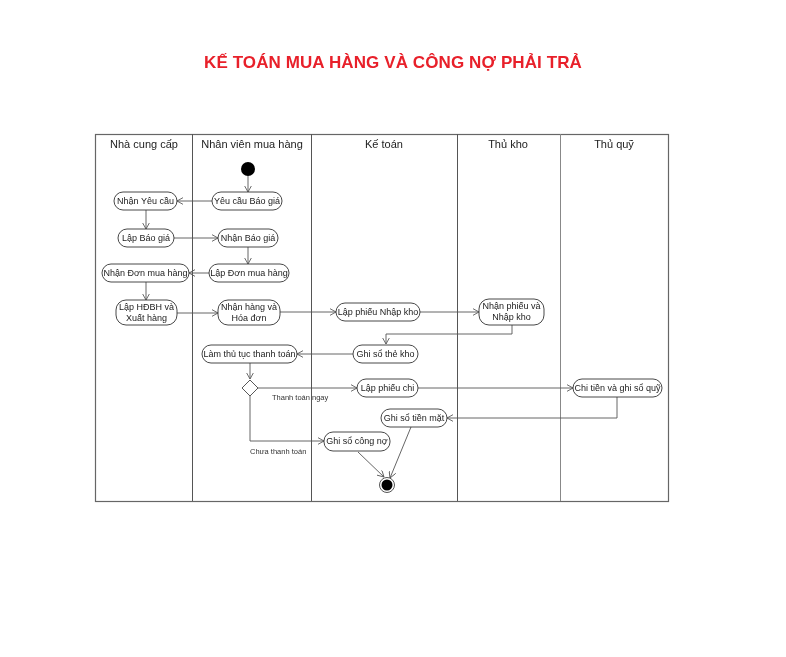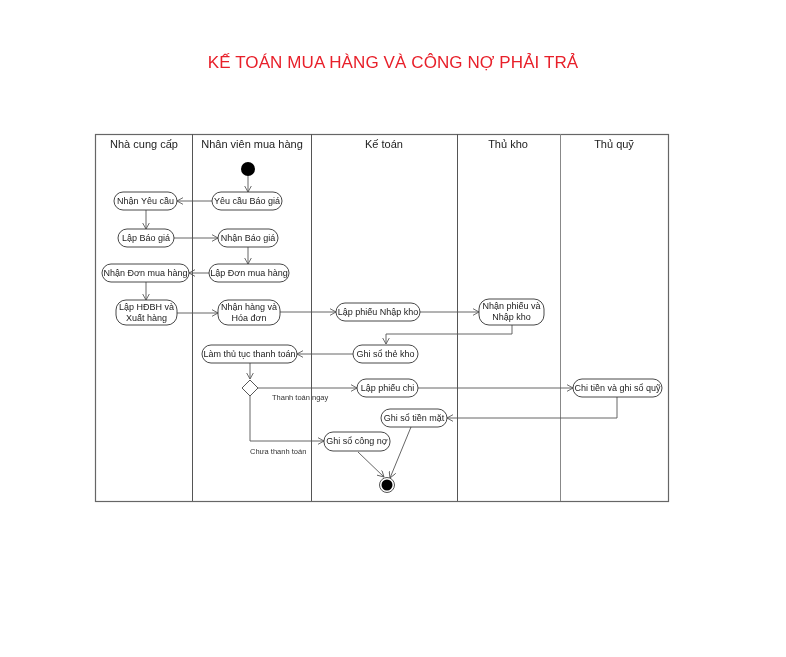--- a/index.html
+++ b/index.html
@@ -1,19 +1,19 @@
 <!DOCTYPE html>
 <html><head>
 <meta charset="utf-8">
 <style>
   html, body { margin: 0; padding: 0; background: #ffffff; }
   body { width: 786px; height: 657px; position: relative; overflow: hidden; font-family: "Liberation Sans", sans-serif; }
   .title {
     position: absolute; left: 0; top: 53px; width: 786px; text-align: center;
-    font-family: "Liberation Sans", sans-serif; font-weight: normal; font-size: 17px;
+    font-family: "Liberation Sans", sans-serif; font-weight: bold; font-size: 17px;
     color: #e8202a; letter-spacing: 0.1px;
   }
   svg { position: absolute; left: 0; top: 0; }
   .lane-label { font-family: "Liberation Sans", sans-serif; font-size: 11px; fill: #222; }
   .node-text { font-family: "Liberation Sans", sans-serif; font-size: 9px; fill: #222; }
   .guard { font-family: "Liberation Sans", sans-serif; font-size: 7.5px; fill: #333; }
   .node-rect { fill: #fff; stroke: #333; stroke-width: 0.9; }
   .edge { fill: none; stroke: #555; stroke-width: 0.9; }
   .lane-line { stroke: #555; stroke-width: 1; }
   .frame { fill: none; stroke: #666; stroke-width: 1.2; }

